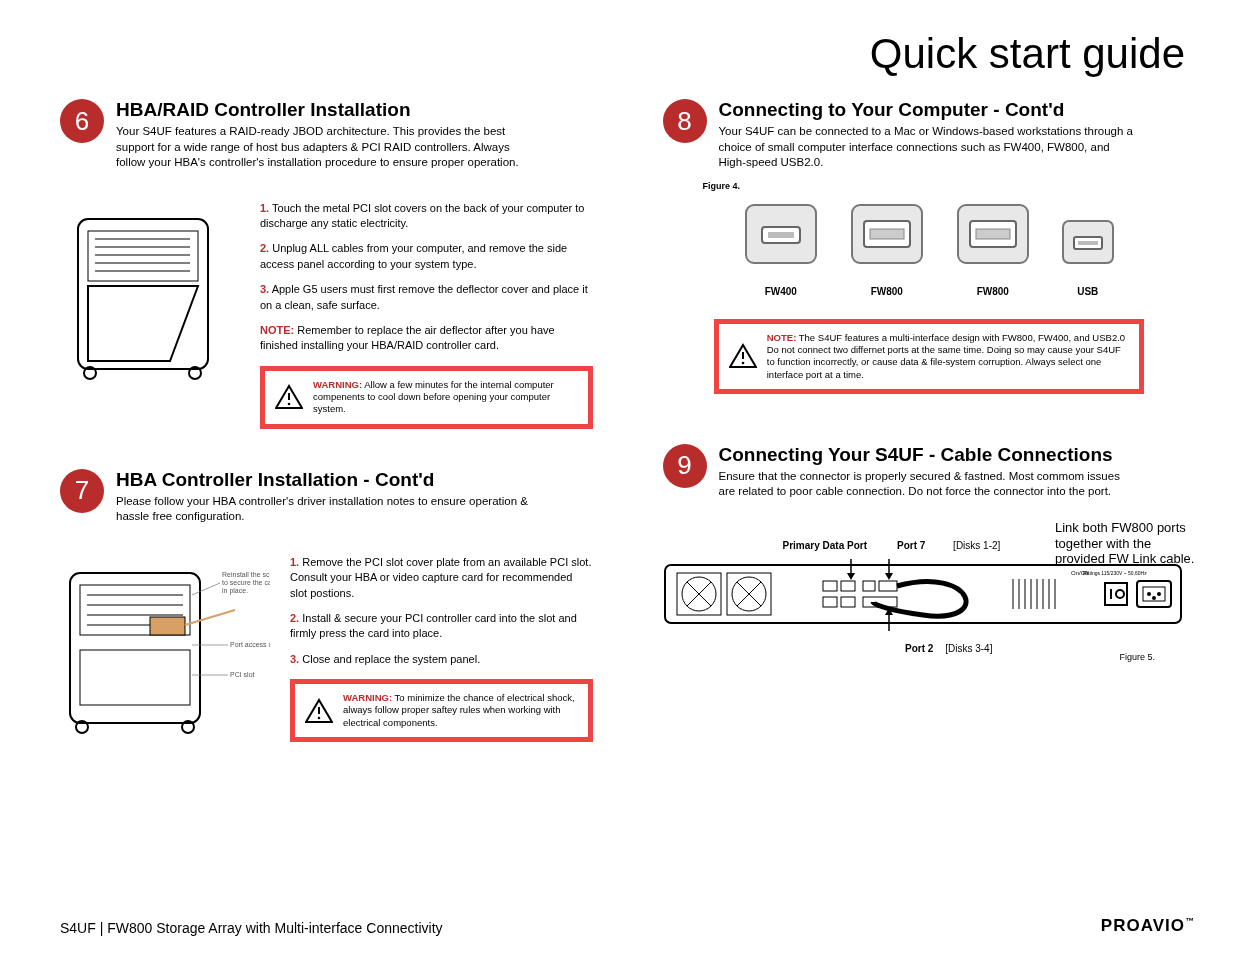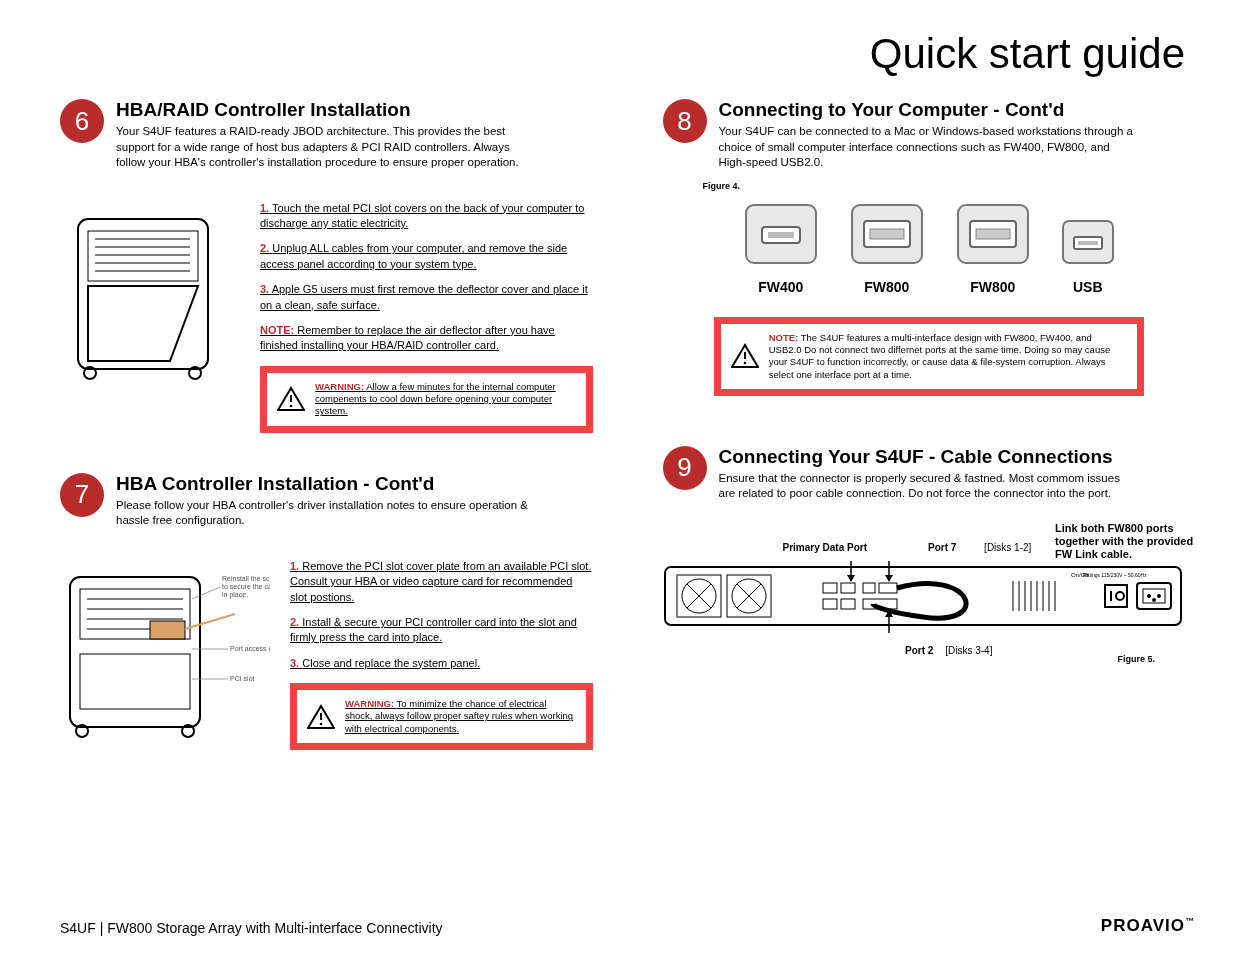--- a/index.html
+++ b/index.html
@@ -35,47 +35,47 @@
     font-size: 26px; font-weight: 400;
     flex-shrink: 0;
   }
   .sec-title { font-size: 19px; font-weight: 700; margin-bottom: 3px; }
   .sec-desc { font-size: 11.5px; line-height: 1.35; max-width: 420px; }
   .body-row { display: flex; gap: 20px; margin-top: 30px; }
   .illus {
     width: 180px; height: 180px;
     flex-shrink: 0;
   }
-  .steps { flex: 1; font-size: 11px; line-height: 1.4; text-decoration: underline; }
+  .steps { flex: 1; font-size: 11px; line-height: 1.4; }
   .step { margin-bottom: 10px; }
   .step .num { color: #b92c2c; font-weight: 700; }
   .note-label { color: #b92c2c; font-weight: 700; }
   .warn-box {
-    border: 7px solid #ef4444;
+    border: 5px solid #ef4444;
     padding: 8px 10px;
     display: flex; gap: 10px;
     align-items: center;
     margin-top: 12px;
     font-size: 9.5px;
     line-height: 1.3;
   }
   .warn-box.wide { max-width: 430px; margin: 0 auto; }
   .warn-icon { flex-shrink: 0; }
   .warn-text .warn-pre { color: #b92c2c; font-weight: 700; }
   .fig-label { font-size: 9px; font-weight: 700; margin: 10px 0 8px 40px; }
   .ports-row { display: flex; justify-content: center; align-items: flex-end; gap: 28px; margin: 6px 0 22px; }
   .port { text-align: center; }
-  .port-label { font-size: 14px; font-weight: 700; margin-top: 6px; }
+  .port-label { font-size: 10px; font-weight: 700; margin-top: 13px; }
   .rear-panel { position: relative; margin-top: 40px; }
-  .rear-labels { display:flex; gap:61px; font-size:10px; font-weight:700; margin-bottom:4px; padding-left:120px;}
+  .rear-labels { display:flex; gap:30px; font-size:10px; font-weight:700; margin-bottom:4px; padding-left:120px;}
   .rear-labels span.light{ font-weight:400;padding-left:25px;}
-  .rear-note { position:absolute; right:0; top:-20px; width:140px; font-size:11px; font-weight:700; line-height:1.2;}
+  .rear-note { position:absolute; right:0; top:-20px; width:140px; font-size:13px; font-weight:400; line-height:1.2;}
   .rear-bottom { font-size:10px; font-weight:700; text-align:center; margin-top:4px; padding-left:40px;}
   .rear-bottom span.light{font-weight:400;padding-left:9px;}
-  .fig5 { position:absolute; right:40px; font-size:9px; font-weight:700; margin-top:-2px;}
+  .fig5 { position:absolute; right:40px; font-size:9px; font-weight:400; margin-top:-2px;}
   .footer {
     position: absolute;
     bottom: 18px;
     left: 60px; right: 40px;
     display: flex; justify-content: space-between;
     align-items: flex-end;
     font-size: 14px;
     gap: 25px;
   }
   .brand { font-family: Arial, sans-serif; font-weight: 900; letter-spacing: 1px; font-size: 17px; }

